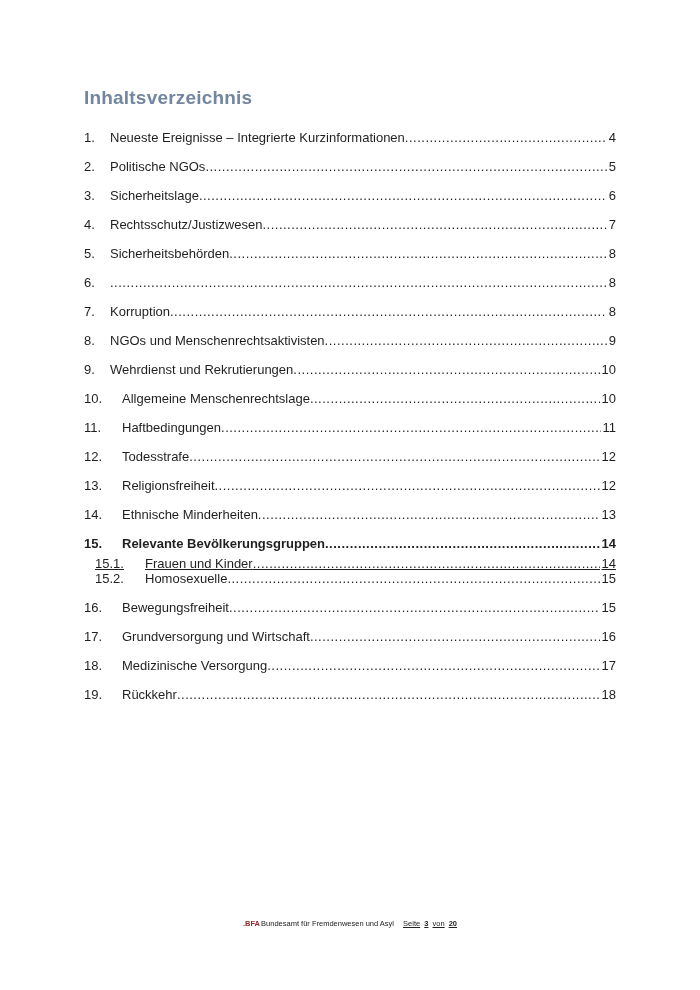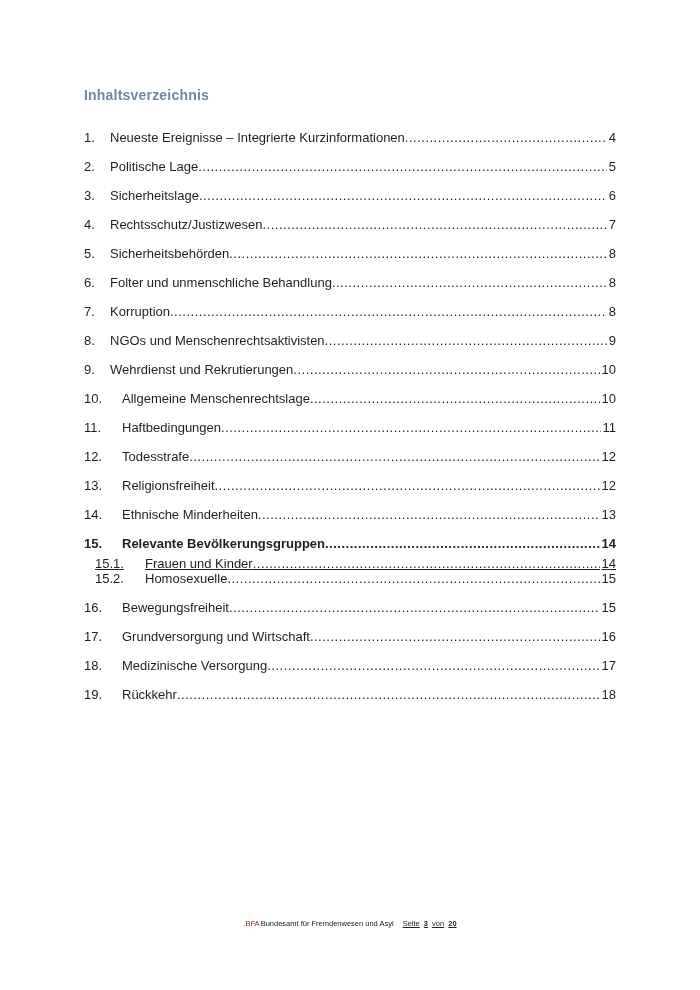--- a/index.html
+++ b/index.html
@@ -13,21 +13,21 @@
     height: 990px;
     background: #ffffff;
     font-family: "Liberation Sans", sans-serif;
     color: var(--text, #1f1f1f);
     overflow: hidden;
   }
   .doc-title {
     position: absolute;
     left: 84px;
     top: 87px;
-    font-size: 14px;
+    font-size: 19px;
     font-weight: bold;
     letter-spacing: 0.2px;
     color: var(--title, #72869f);
   }
   .toc {
     position: absolute;
     left: 84px;
     top: 131px;
     width: 532px;
   }
@@ -62,21 +62,21 @@
     left: 0;
     top: 919px;
     width: 700px;
     text-align: center;
     font-size: 7.5px;
     line-height: 10px;
     color: #222222;
     white-space: nowrap;
   }
   .footer .brand {
-    font-weight: normal;
+    font-weight: bold;
     color: var(--brand, #942a2a);
     margin-right: 1px;
   }
   .footer .office { margin-right: 7px; }
   .footer .pg { margin-left: 2px; text-decoration: underline; }
   .footer .bold { font-weight: bold; }
 </style>
 </head>
 <body>
 
@@ -86,21 +86,21 @@
 
   <div class="toc">
       <div class="toc-row n1">
       <span class="toc-num">1.</span>
       <span class="toc-label">Neueste Ereignisse – Integrierte Kurzinformationen</span>
       <span class="toc-dots">........................................................................................................................................................................................................</span>
       <span class="toc-page">4</span>
     </div>
       <div class="toc-row n1">
       <span class="toc-num">2.</span>
-      <span class="toc-label">Politische Lage</span>
+      <span class="toc-label">Politische NGOs</span>
       <span class="toc-dots">........................................................................................................................................................................................................</span>
       <span class="toc-page">5</span>
     </div>
       <div class="toc-row n1">
       <span class="toc-num">3.</span>
       <span class="toc-label">Sicherheitslage</span>
       <span class="toc-dots">........................................................................................................................................................................................................</span>
       <span class="toc-page">6</span>
     </div>
       <div class="toc-row n1">
@@ -110,21 +110,20 @@
       <span class="toc-page">7</span>
     </div>
       <div class="toc-row n1">
       <span class="toc-num">5.</span>
       <span class="toc-label">Sicherheitsbehörden</span>
       <span class="toc-dots">........................................................................................................................................................................................................</span>
       <span class="toc-page">8</span>
     </div>
       <div class="toc-row n1">
       <span class="toc-num">6.</span>
-      <span class="toc-label">Folter und unmenschliche Behandlung</span>
       <span class="toc-dots">........................................................................................................................................................................................................</span>
       <span class="toc-page">8</span>
     </div>
       <div class="toc-row n1">
       <span class="toc-num">7.</span>
       <span class="toc-label">Korruption</span>
       <span class="toc-dots">........................................................................................................................................................................................................</span>
       <span class="toc-page">8</span>
     </div>
       <div class="toc-row n1">

